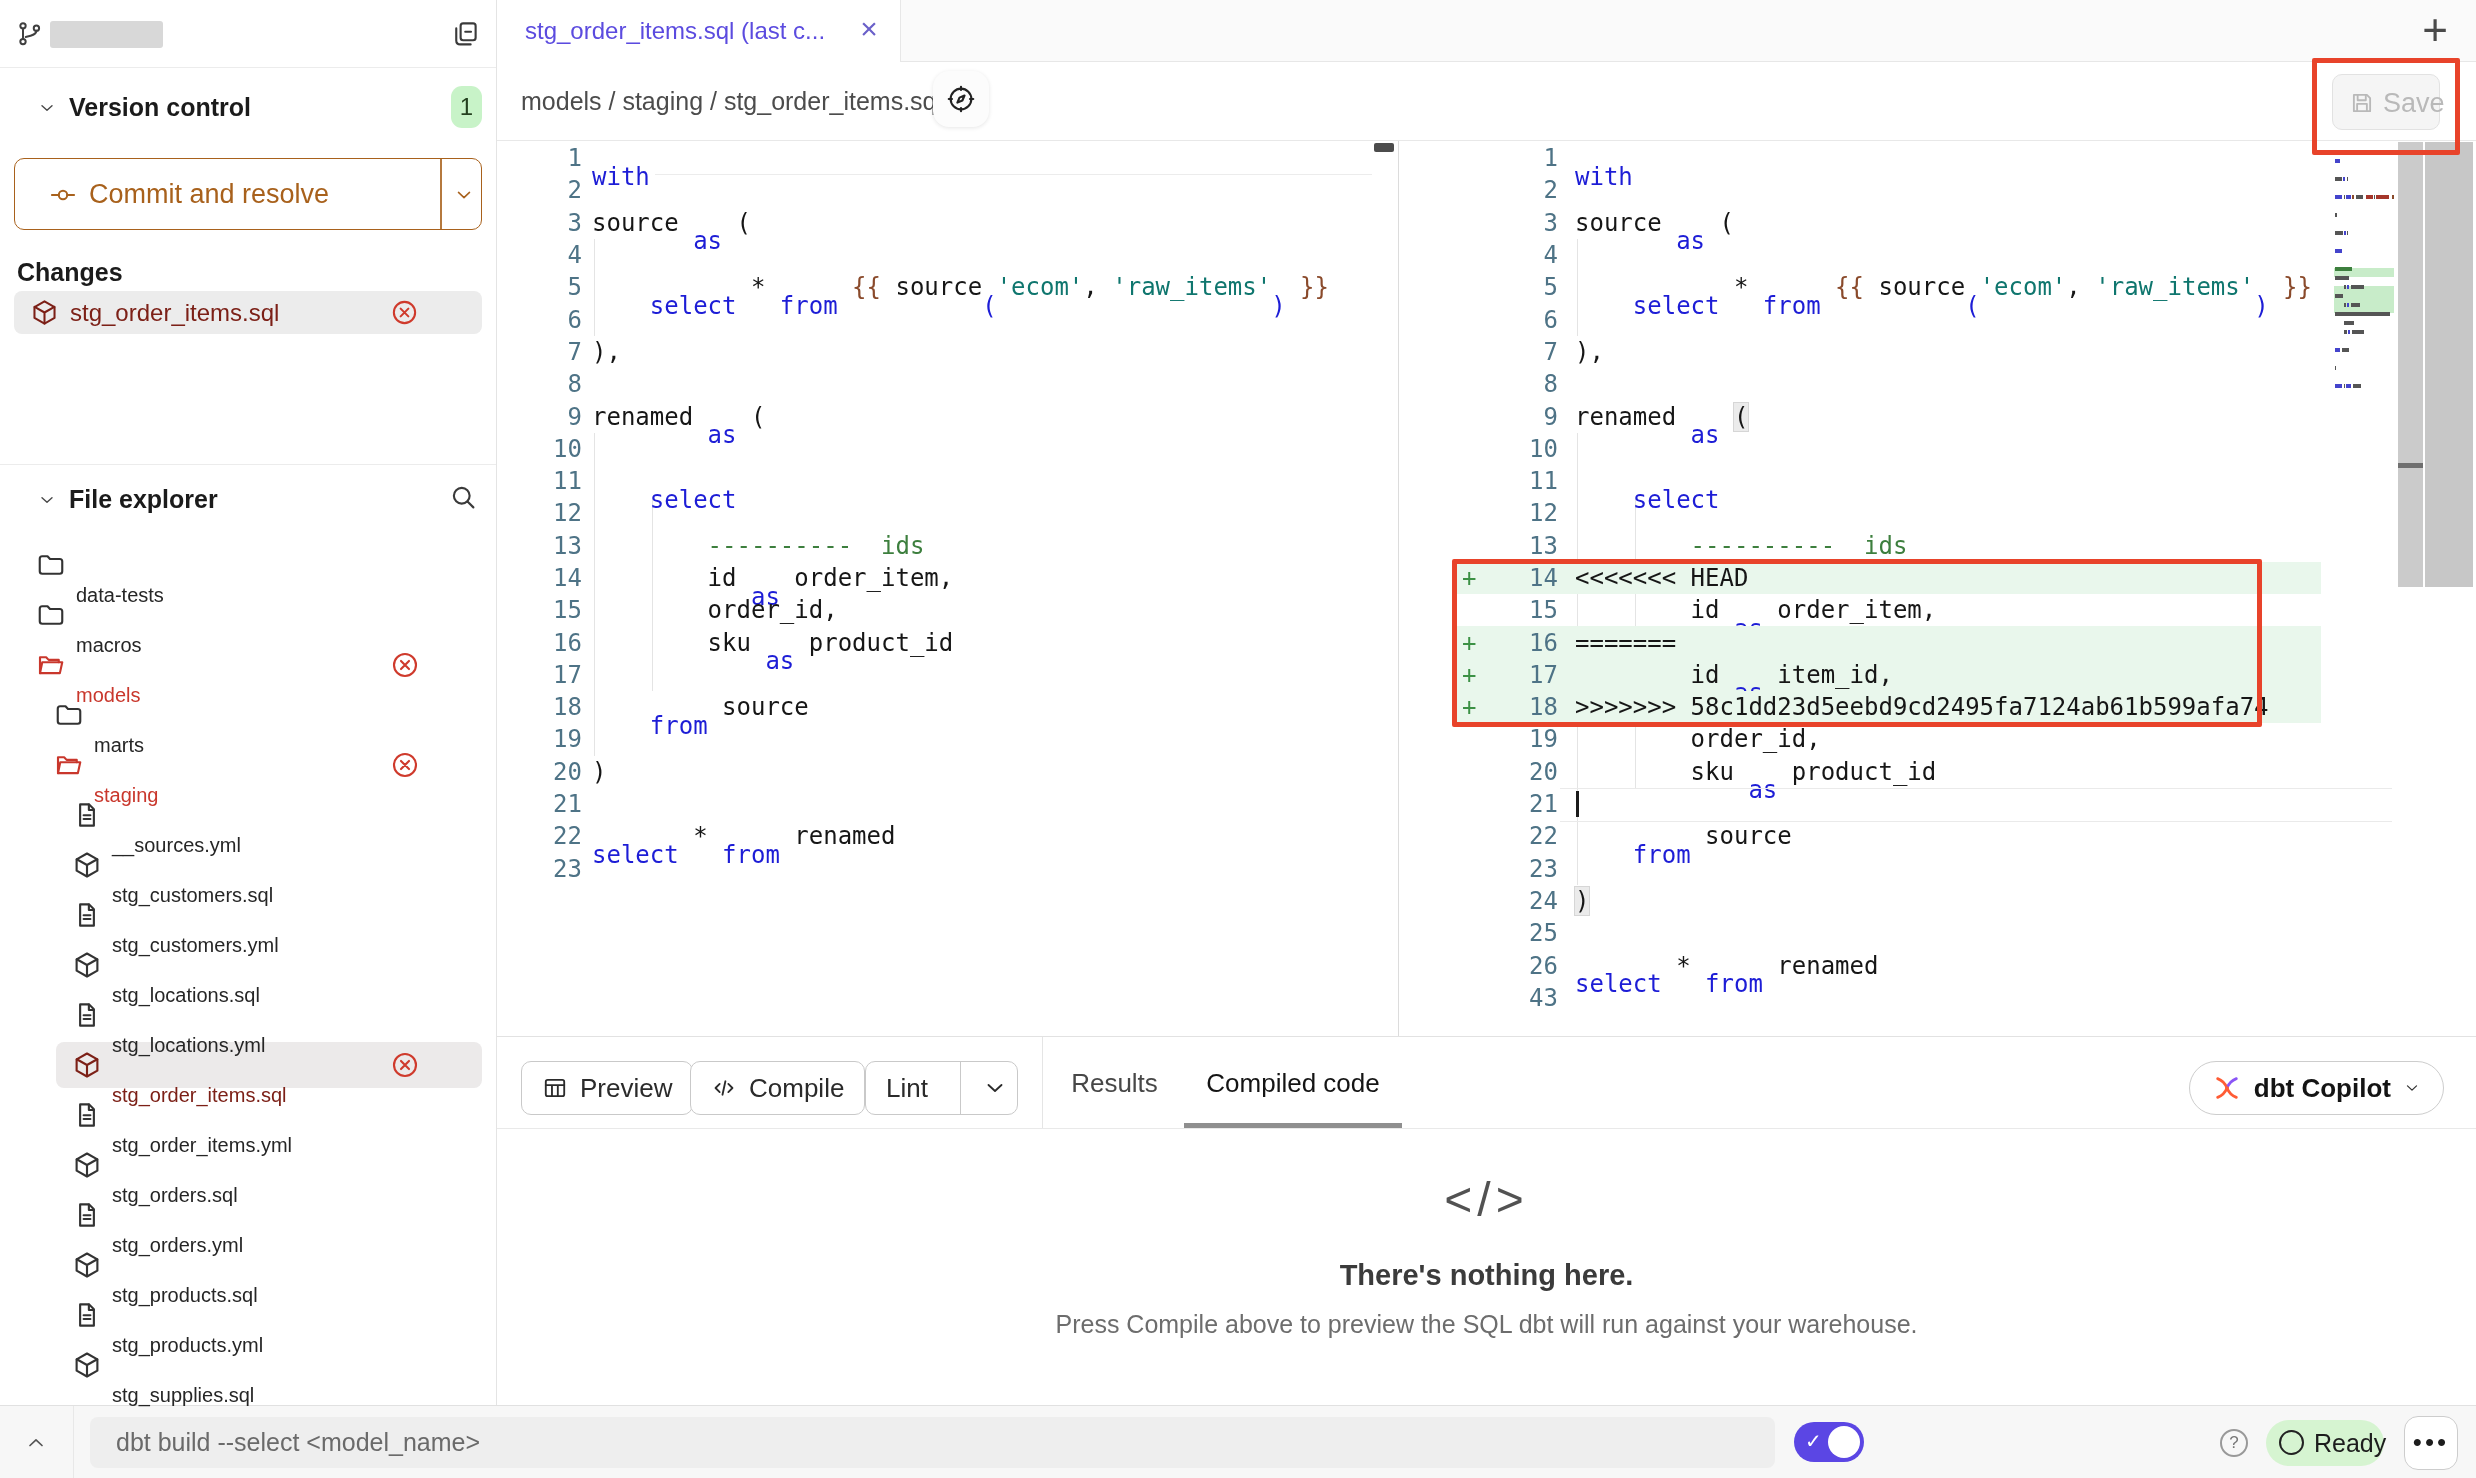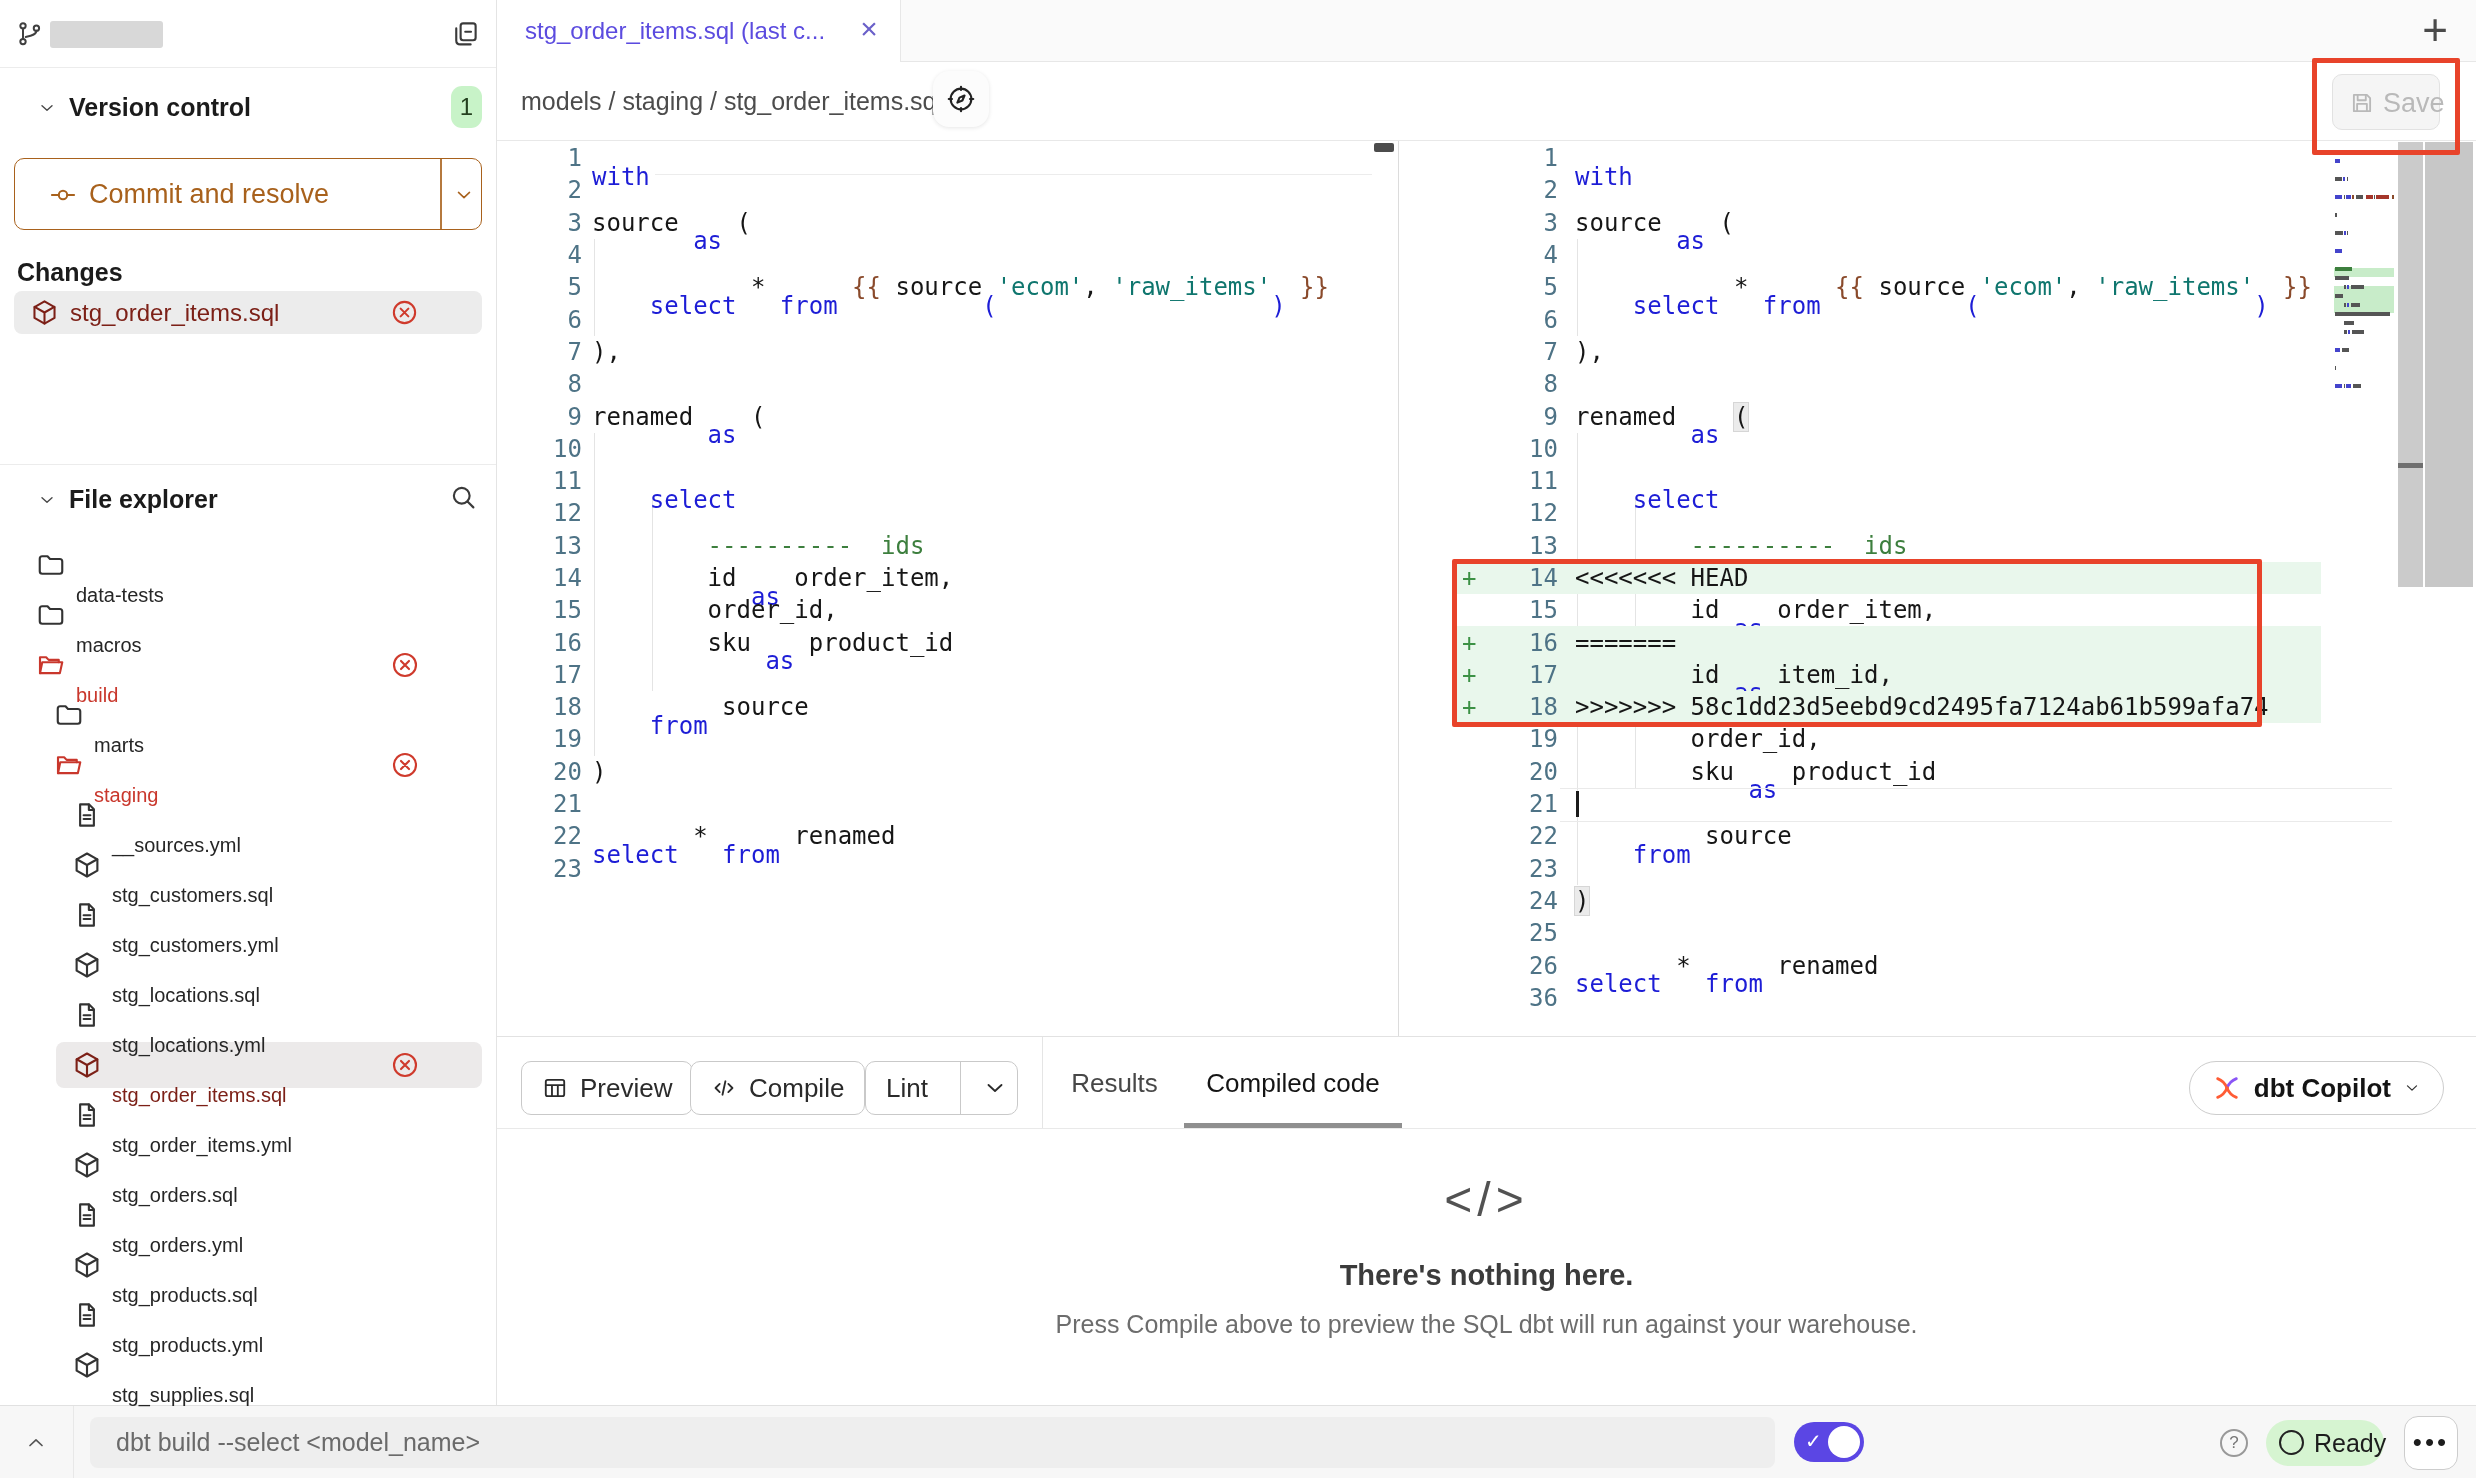--- a/index.html
+++ b/index.html
@@ -246,21 +246,21 @@
         </span>
         <span class="fe-label" style="left:76px">macros</span>
       </div>
       <div class="fe-row red">
         <span class="ic fe-icon" style="left:36px">
           <svg viewBox="0 0 24 24">
             <path d="M3.2 18.5 5 9.8h16l-1.9 8.7z"></path>
             <path d="M3.2 18.5V5.8h4.9l2 2.1h8.1v1.9"></path>
           </svg>
         </span>
-        <span class="fe-label" style="left:76px">build</span>
+        <span class="fe-label" style="left:76px">models</span>
         <span class="ic fe-x">
           <svg viewBox="0 0 24 24">
             <circle cx="12" cy="12" r="8.8"></circle>
             <path d="M8.8 8.8l6.4 6.4M15.2 8.8l-6.4 6.4"></path>
           </svg>
         </span>
       </div>
       <div class="fe-row">
         <span class="ic fe-icon" style="left:54px">
           <svg viewBox="0 0 24 24">
@@ -668,21 +668,21 @@
         <span class="ln">25</span>
         <span class="ct"></span>
       </div>
       <div class="cl">
         <span class="gp"></span>
         <span class="ln">26</span>
         <span class="ct"><span class="tok-k">select</span><span class="tok-t"> * </span><span class="tok-k">from</span><span class="tok-t"> renamed</span></span>
       </div>
       <div class="cl">
         <span class="gp"></span>
-        <span class="ln">36</span>
+        <span class="ln">43</span>
         <span class="ct"></span>
       </div>
     </div>
   <div id="minimap">
       <div class="mm-row"><span class="mm-seg mm-k" style="margin-left:1px;width:5px"></span></div>
       <div class="mm-row"></div>
       <div class="mm-row"><span class="mm-seg mm-t" style="margin-left:1px;width:7px"></span><span class="mm-seg mm-k" style="margin-left:1px;width:2px"></span><span class="mm-seg mm-t" style="margin-left:2px;width:1px"></span></div>
       <div class="mm-row"></div>
       <div class="mm-row"><span class="mm-seg mm-k" style="margin-left:1px;width:7px"></span><span class="mm-seg mm-t" style="margin-left:2px;width:1px"></span><span class="mm-seg mm-k" style="margin-left:1px;width:5px"></span><span class="mm-seg mm-j" style="margin-left:1px;width:2px"></span><span class="mm-seg mm-t" style="margin-left:2px;width:7px"></span><span class="mm-seg mm-b" style="margin-left:1px;width:1px"></span><span class="mm-seg mm-s" style="margin-left:1px;width:7px"></span><span class="mm-seg mm-t" style="margin-left:1px;width:1px"></span><span class="mm-seg mm-s" style="margin-left:1px;width:13px"></span><span class="mm-seg mm-b" style="margin-left:1px;width:1px"></span><span class="mm-seg mm-j" style="margin-left:1px;width:2px"></span></div>
       <div class="mm-row"></div>

